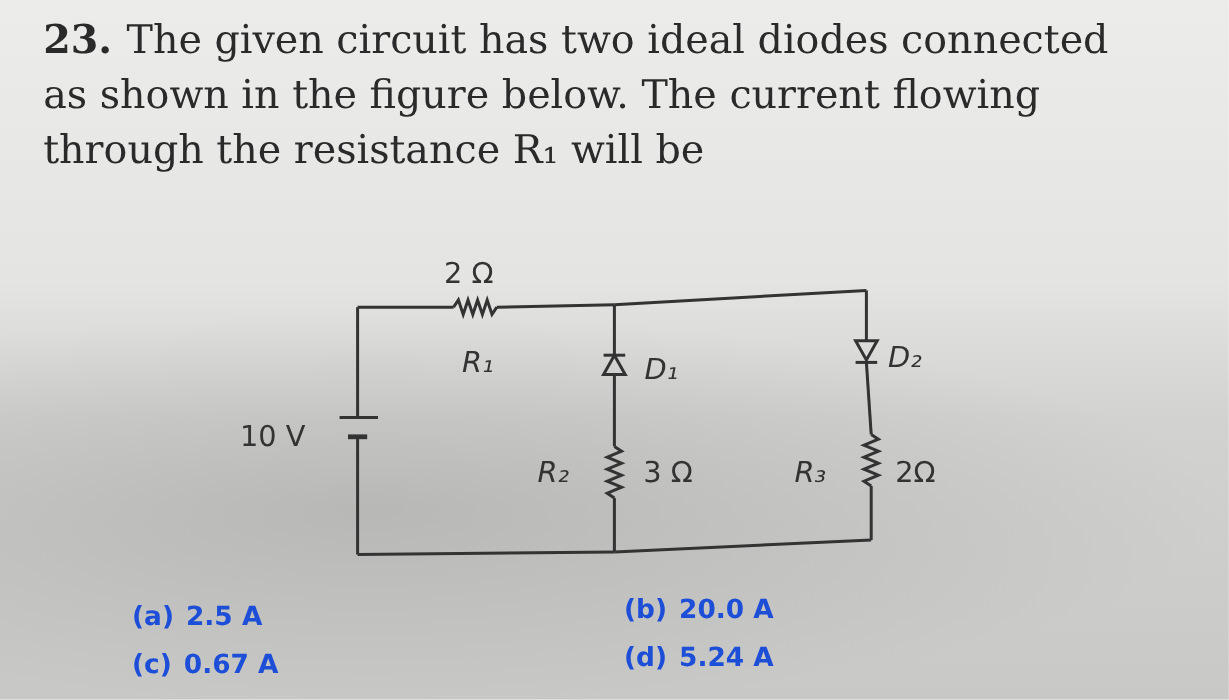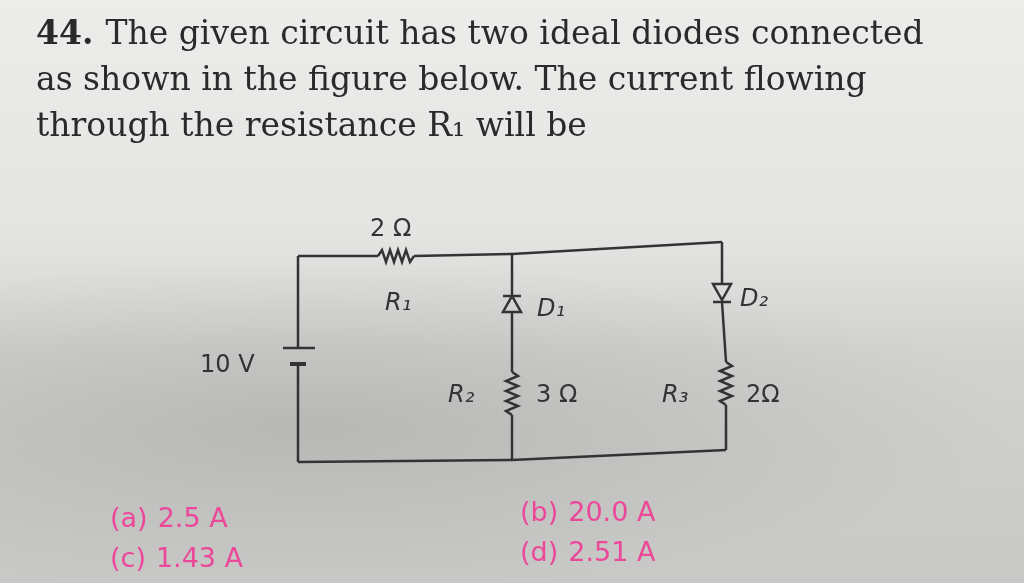--- a/index.html
+++ b/index.html
@@ -16,31 +16,31 @@
   }
   .question {
     position:absolute; left:36px; top:10px; width:930px;
     font-size:33px; line-height:46px; font-weight:normal;
   }
   .qnum { font-weight:bold; margin-right:12px; }
   .qtext { }
   .circuit { position:absolute; left:0; top:0; }
   .ctext { font-family:"DejaVu Sans", sans-serif; fill:#333; }
   .option {
-    position:absolute; font-family:"DejaVu Sans", sans-serif; font-size:27px; color:#ec4899;
+    position:absolute; font-family:"DejaVu Sans", sans-serif; font-size:22px; color:#1d4ed8;font-weight:bold;
   }
   .option .letter { margin-right:10px; }
 </style>
 </head>
 <body>
 
 <div class="shade"></div>
 
 <div class="question">
-  <span class="qnum">44.</span><span class="qtext">The given circuit has two ideal diodes connected as shown in the figure below. The current flowing through the resistance R₁ will be</span>
+  <span class="qnum">23.</span><span class="qtext">The given circuit has two ideal diodes connected as shown in the figure below. The current flowing through the resistance R₁ will be</span>
 </div>
 
 <svg class="circuit" width="1024" height="583">
   <g stroke="#333" stroke-width="2.5" fill="none">
 
     <line x1="298" y1="256" x2="298" y2="348"></line>
     <line x1="298" y1="364" x2="298" y2="462"></line>
 
     <line x1="283" y1="348" x2="315" y2="348"></line>
     <line x1="290" y1="364" x2="306" y2="364" stroke-width="4"></line>
@@ -78,17 +78,17 @@
   <text class="ctext" x="746" y="402" font-size="24">2Ω</text>
 </svg>
 
 <div class="option" style="left:110px; top:502px;">
   <span class="letter">(a)</span><span>2.5 A</span>
 </div>
 <div class="option" style="left:520px; top:496px;">
   <span class="letter">(b)</span><span>20.0 A</span>
 </div>
 <div class="option" style="left:110px; top:542px;">
-  <span class="letter">(c)</span><span>1.43 A</span>
+  <span class="letter">(c)</span><span>0.67 A</span>
 </div>
 <div class="option" style="left:520px; top:536px;">
-  <span class="letter">(d)</span><span>2.51 A</span>
+  <span class="letter">(d)</span><span>5.24 A</span>
 </div>
 
 </body></html>

